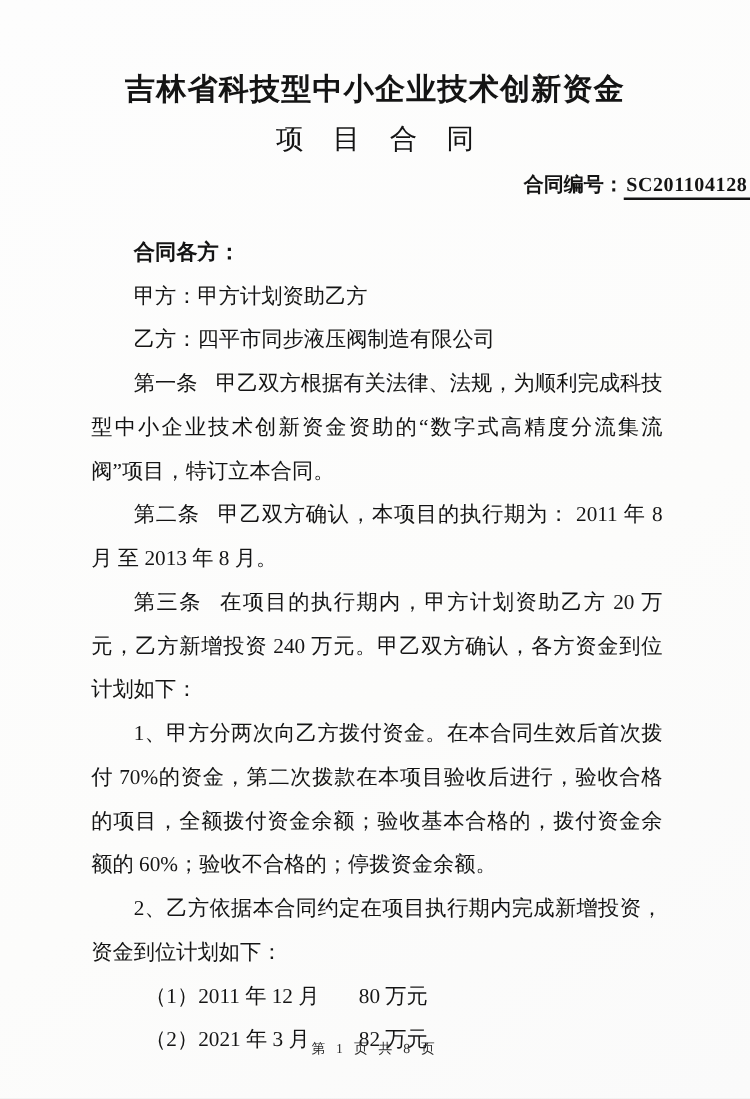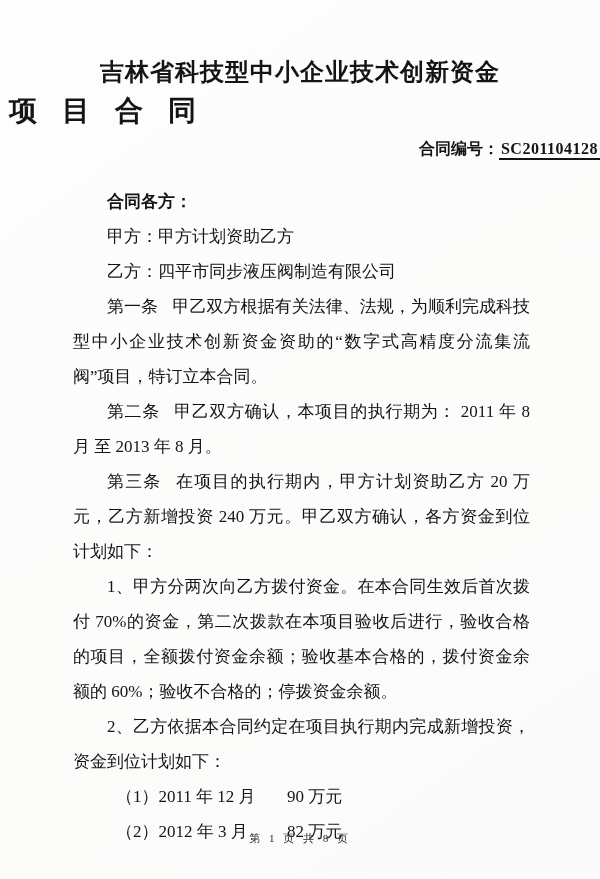--- a/index.html
+++ b/index.html
@@ -15,22 +15,22 @@
   }
   .title1{
     margin:0;padding-top:56px;
     text-align:center;
     font-size:24px;font-weight:bold;
     letter-spacing:1px;
     line-height:32px;
   }
   .title2{
     margin:9px 0 0 0;
-    text-align:left;
-    font-size:28px;font-weight:bold;
+    text-align:center;
+    font-size:22px;font-weight:normal;
     letter-spacing:9px;
     text-indent:9px;
     line-height:28px;
   }
   .contract-line{
     margin-top:13px;
     text-align:right;
     font-size:16px;font-weight:bold;
     line-height:22px;
   }
@@ -86,24 +86,24 @@
 
     <p class="para"><span class="article-label">第二条</span><span>甲乙双方确认，本项目的执行期为： 2011 年 8 月 至 2013 年 8 月。</span></p>
 
     <p class="para"><span class="article-label">第三条</span><span>在项目的执行期内，甲方计划资助乙方 20 万元，乙方新增投资 240 万元。甲乙双方确认，各方资金到位计划如下：</span></p>
 
     <p class="para">1、甲方分两次向乙方拨付资金。在本合同生效后首次拨付 70%的资金，第二次拨款在本项目验收后进行，验收合格的项目，全额拨付资金余额；验收基本合格的，拨付资金余额的 60%；验收不合格的；停拨资金余额。</p>
 
     <p class="para">2、乙方依据本合同约定在项目执行期内完成新增投资，资金到位计划如下：</p>
 
     <div class="schedule-row">
-      <span class="sched-date">（1）2011 年 12 月</span><span class="sched-amount">90 万元</span>
+      <span class="sched-date">（1）2011 年 12 月</span><span class="sched-amount">80 万元</span>
     </div>
 
     <div class="schedule-row">
-      <span class="sched-date">（2）2012 年 3 月</span><span class="sched-amount">82  万元</span>
+      <span class="sched-date">（2）2021 年 3 月</span><span class="sched-amount">82  万元</span>
     </div>
 
   </div>
 
   <div class="footer">第 1 页 共 8 页</div>
 
 </div>
 
 </body></html>

